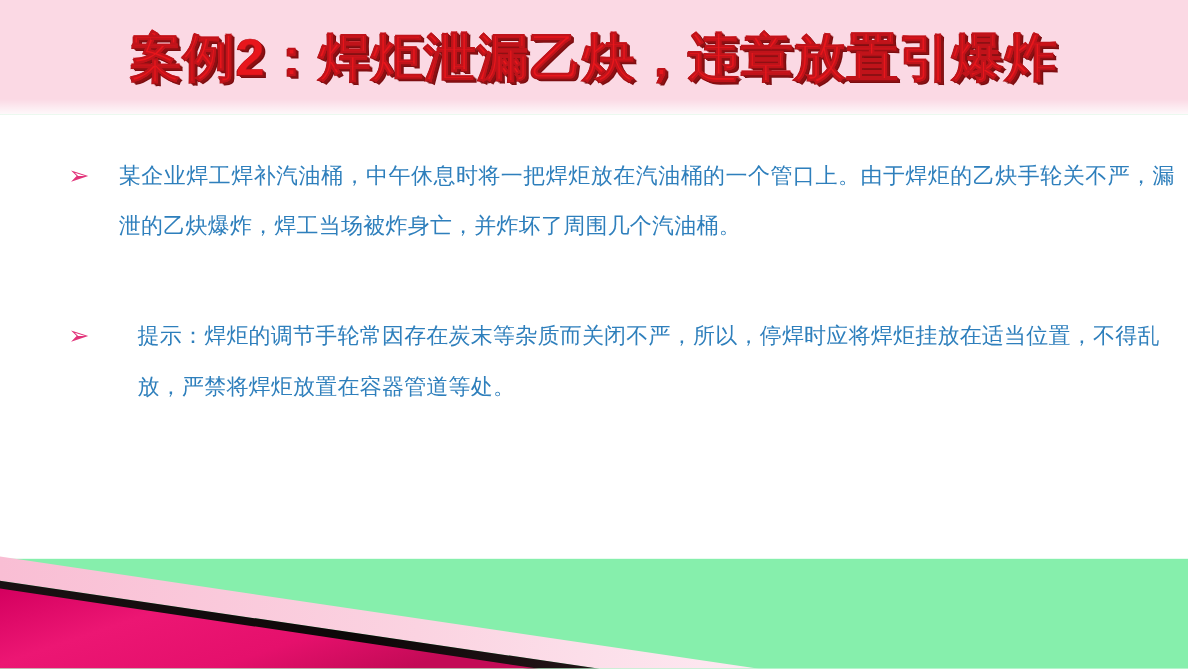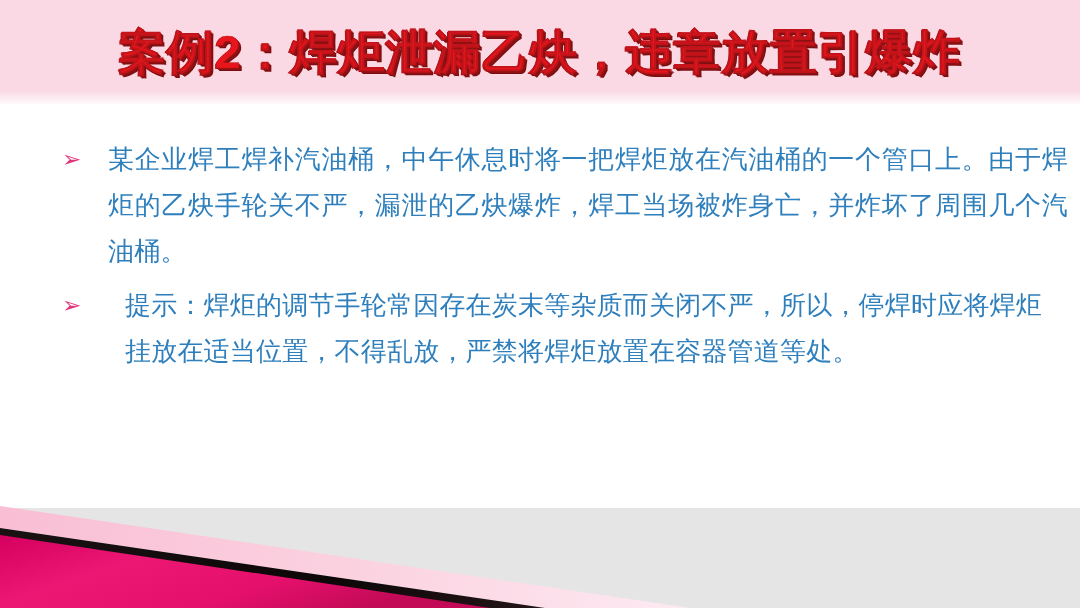--- a/index.html
+++ b/index.html
@@ -7,21 +7,21 @@
     padding: 0;
     background: #ffffff;
   }
   body {
     font-family: "Liberation Sans", "DejaVu Sans", sans-serif;
   }
   #slide {
     position: relative;
     width: 1080px;
     height: 608px;
-    background: #e5e5e5;
+    background: #86efac;
     overflow: hidden;
   }
 
   
   #header-band {
     position: absolute;
     left: 0;
     top: 0;
     width: 1080px;
     height: 104px;
@@ -84,21 +84,21 @@
     font-size: 23px;
     line-height: 46px;
     color: #e2347a;
     text-align: left;
     padding-left: 4px;
     box-sizing: border-box;
   }
 
   .bullet-text {
     flex: 1 1 auto;
-    font-size: 26px;
+    font-size: 20px;
     line-height: 46px;
     color: #2e7fbc;
     text-align: justify;
     text-justify: inter-character;
     letter-spacing: 0.2px;
     font-family: "DejaVu Sans", "Liberation Sans", sans-serif;
   }
   .bullet-row.p2 .bullet-text {
     text-align: left;
     margin-left: 17px;

